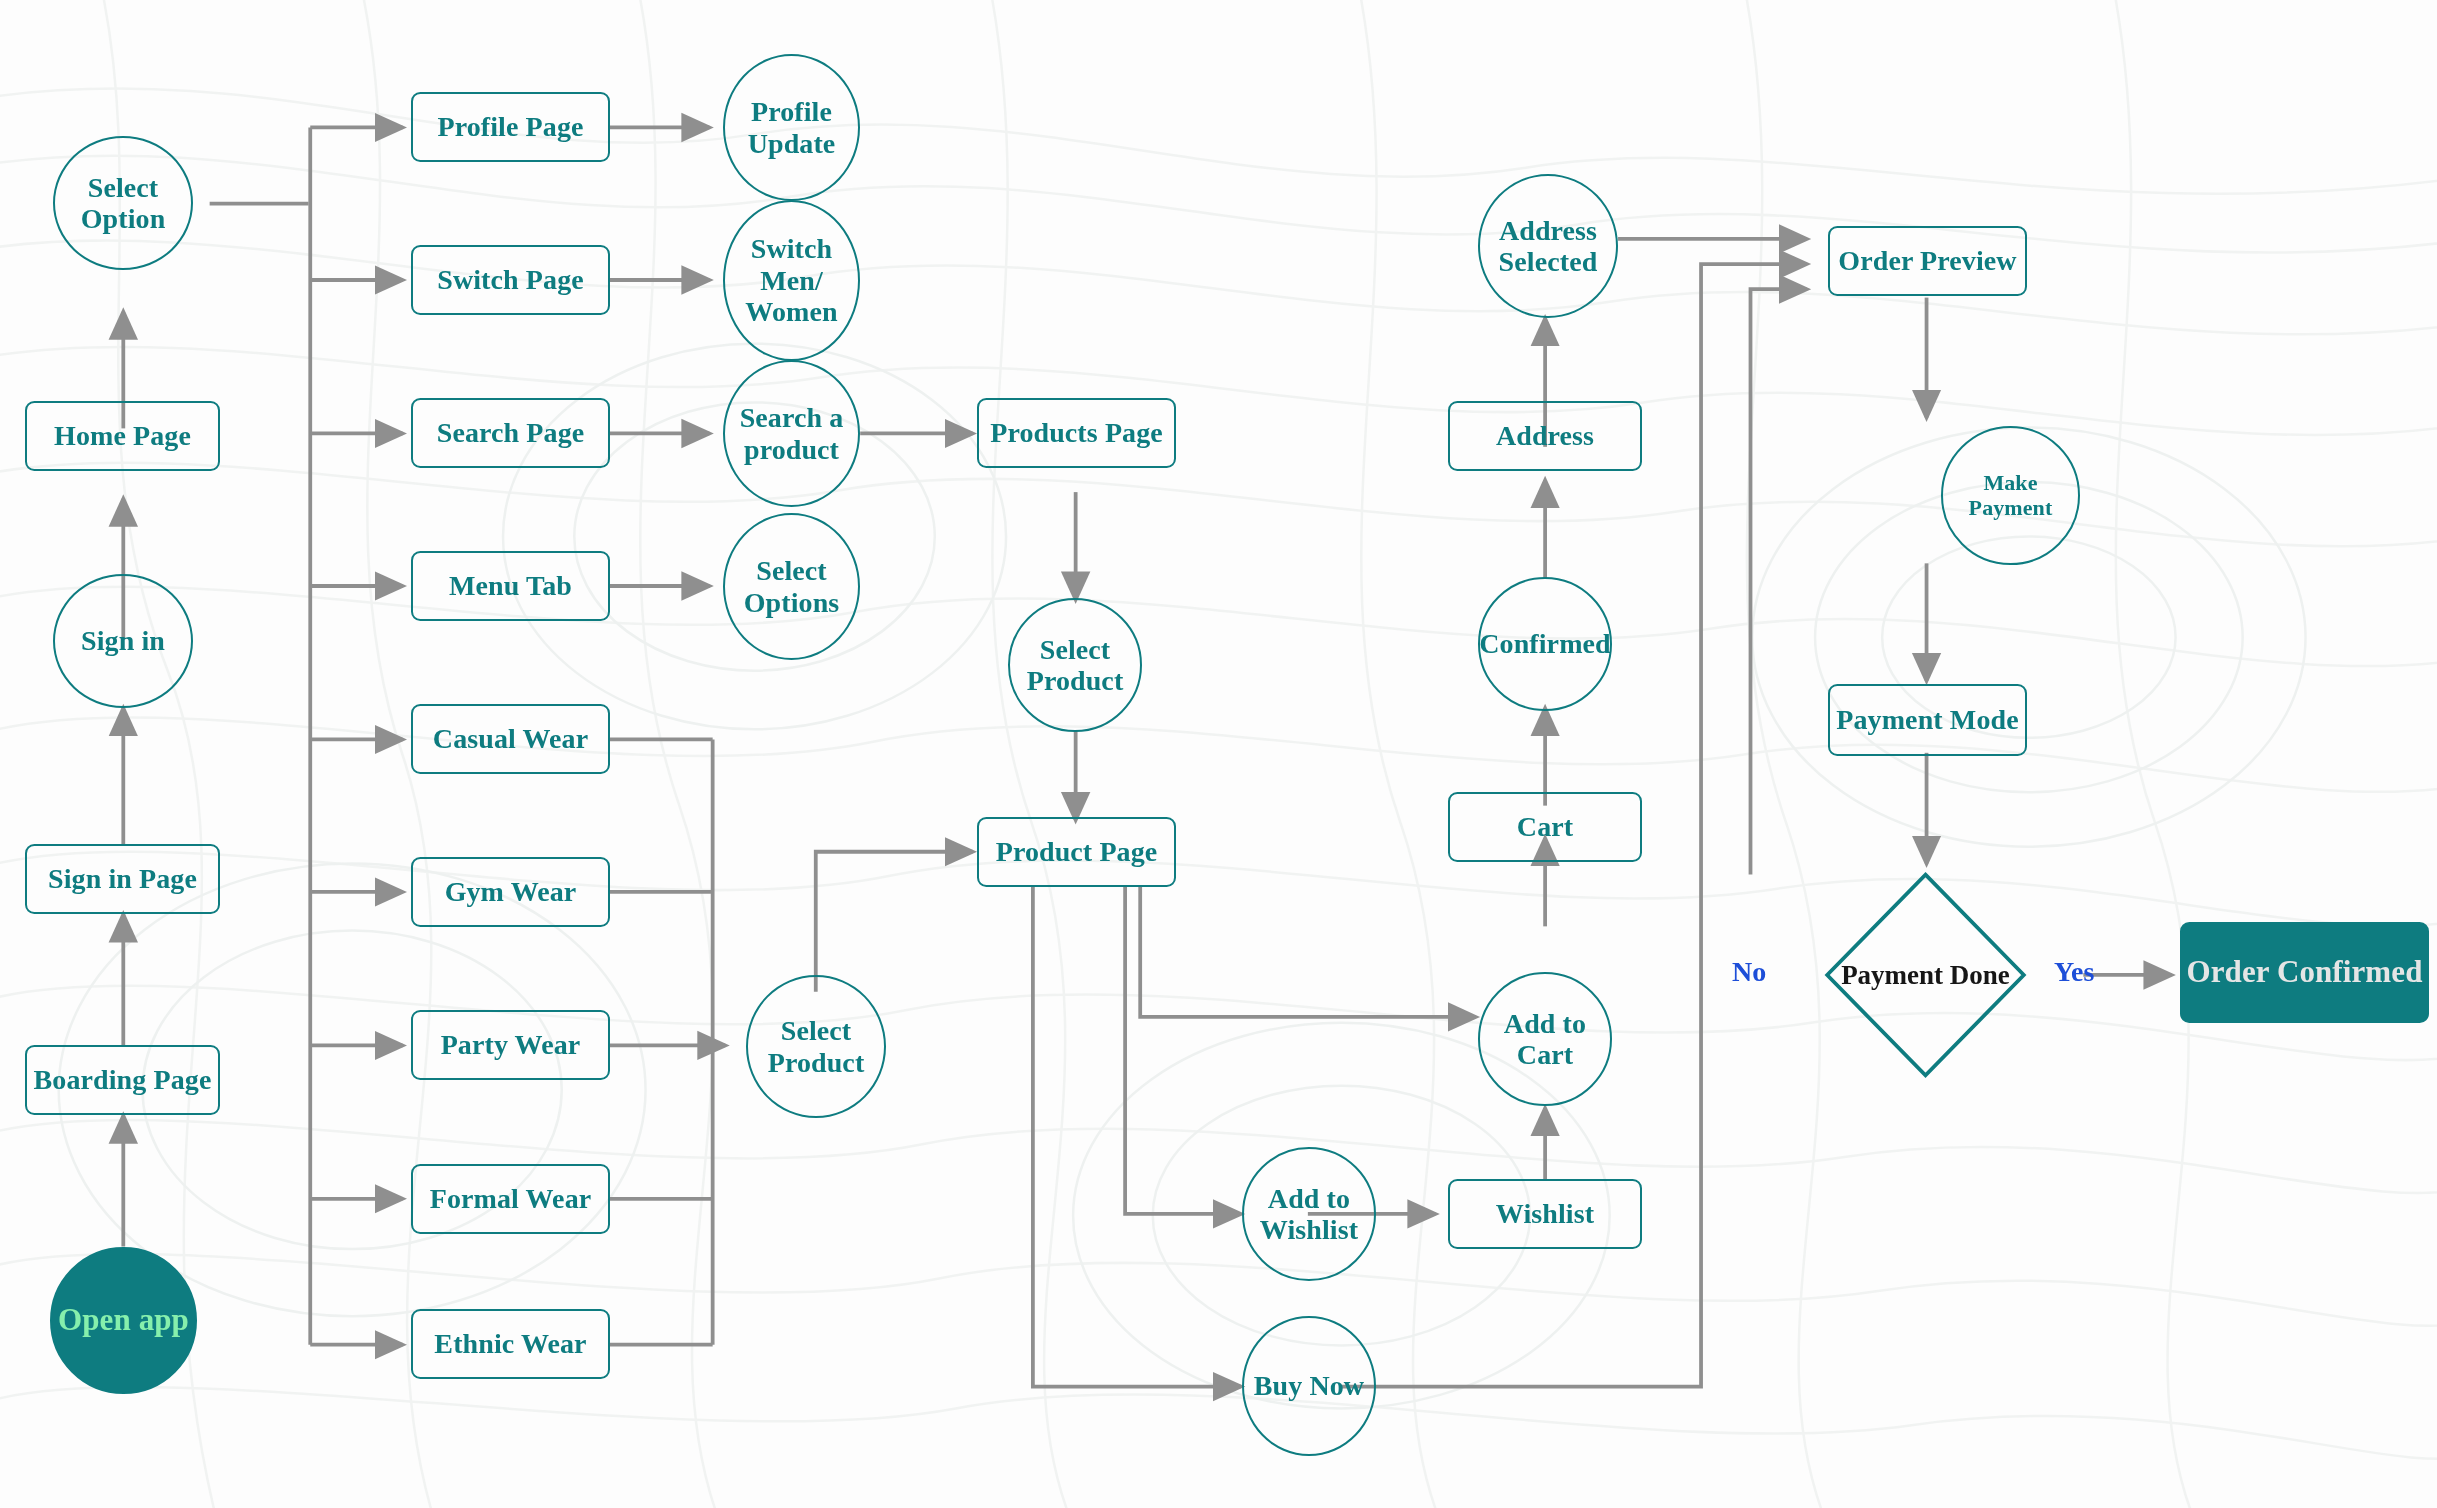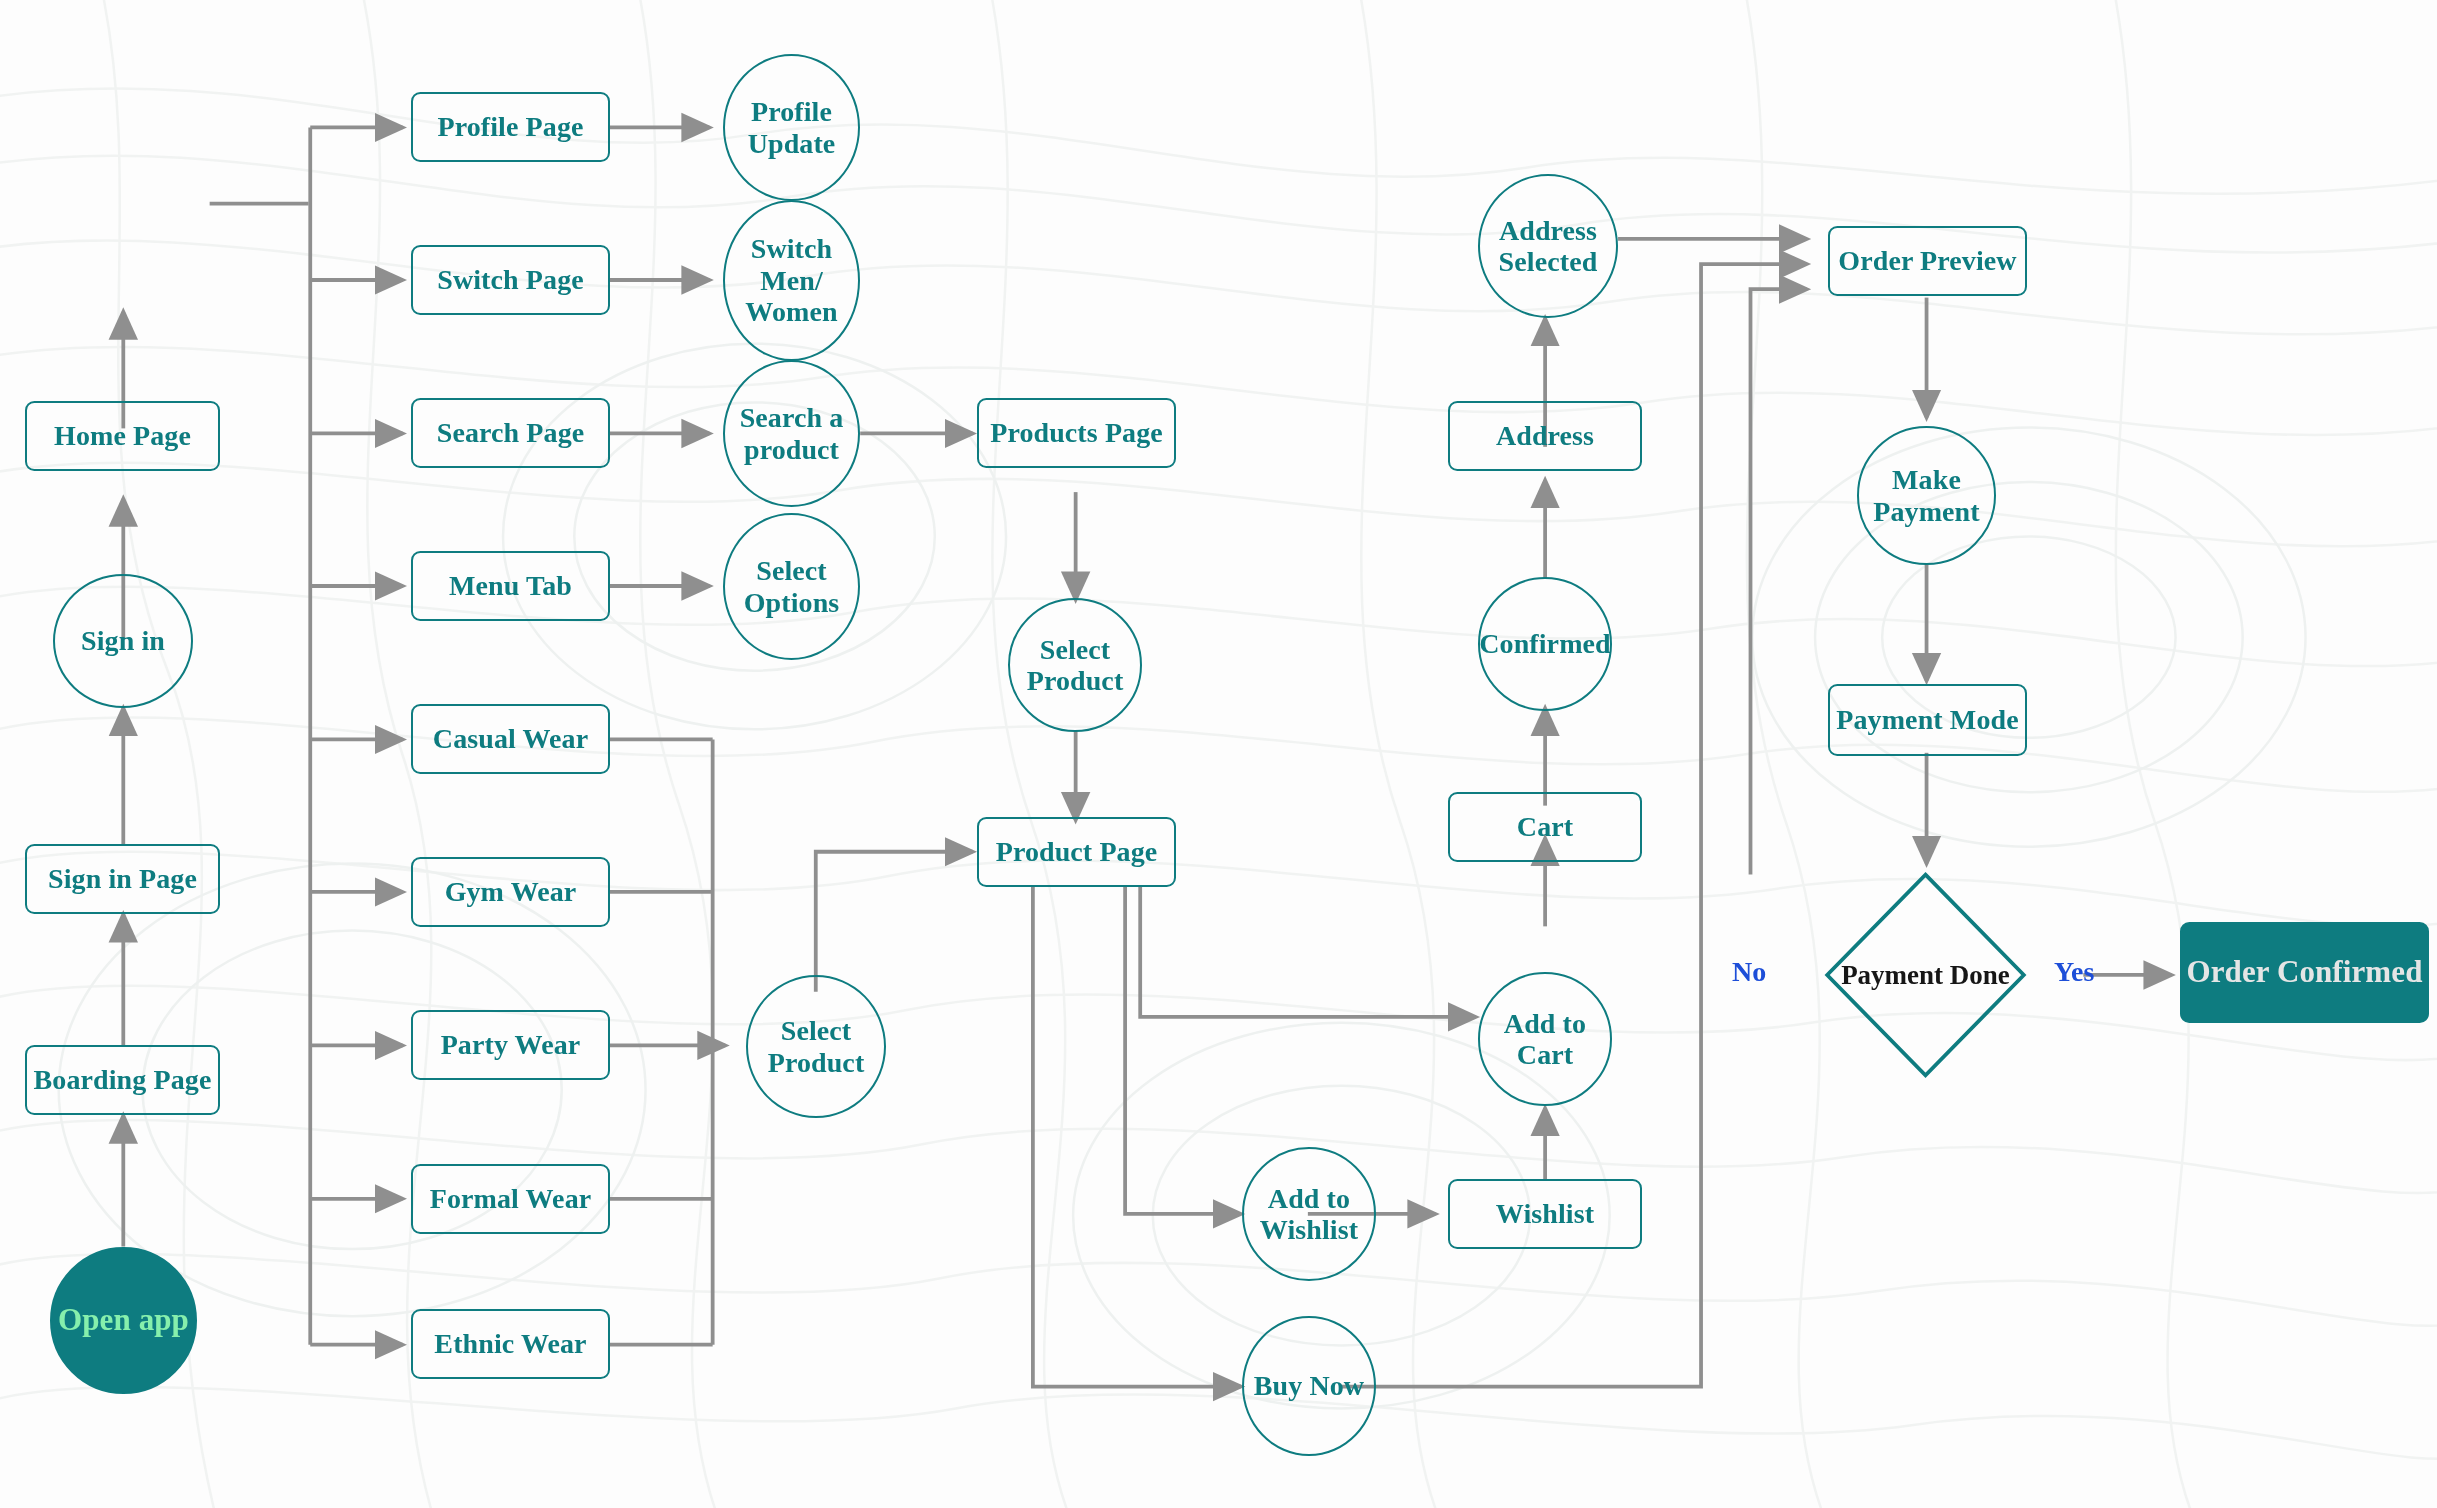--- a/index.html
+++ b/index.html
@@ -178,20 +178,23 @@
   </div>
 
   <div class="node ellipse" style="left:53px;top:574px;width:140px;height:134px;font-size:28px;">
     <span>Sign in</span>
   </div>
 
   <div class="node rect" style="left:25px;top:401px;width:195px;height:70px;font-size:28px;">
     <span>Home Page</span>
   </div>
 
+  <div class="node ellipse" style="left:53px;top:136px;width:140px;height:134px;font-size:28px;">
+    <span>Select Option</span>
+  </div>
 
   <div class="node rect" style="left:411px;top:92px;width:199px;height:70px;font-size:28px;">
     <span>Profile Page</span>
   </div>
   <div class="node rect" style="left:411px;top:245px;width:199px;height:70px;font-size:28px;">
     <span>Switch Page</span>
   </div>
   <div class="node rect" style="left:411px;top:398px;width:199px;height:70px;font-size:28px;">
     <span>Search Page</span>
   </div>
@@ -263,21 +266,21 @@
   <div class="node rect" style="left:1448px;top:401px;width:194px;height:70px;font-size:28px;">
     <span>Address</span>
   </div>
   <div class="node ellipse" style="left:1478px;top:174px;width:140px;height:144px;font-size:28px;">
     <span>Address Selected</span>
   </div>
 
   <div class="node rect" style="left:1828px;top:226px;width:199px;height:70px;font-size:28px;">
     <span>Order Preview</span>
   </div>
-  <div class="node ellipse" style="left:1857px;top:426px;width:139px;height:139px;font-size:28px;">
+  <div class="node ellipse" style="left:1941px;top:426px;width:139px;height:139px;font-size:22px;">
     <span>Make Payment</span>
   </div>
   <div class="node rect" style="left:1828px;top:684px;width:199px;height:72px;font-size:28px;">
     <span>Payment Mode</span>
   </div>
 
   <div class="diamond-wrap" style="left:1823px;top:870px;width:205px;height:210px;">
     <svg width="205" height="210" viewBox="0 0 245 250">
       <polygon points="122.5,5 240,125 122.5,245 5,125" fill="none" stroke="#0E7C80" stroke-width="4.5" stroke-linejoin="miter"></polygon>
     </svg>

